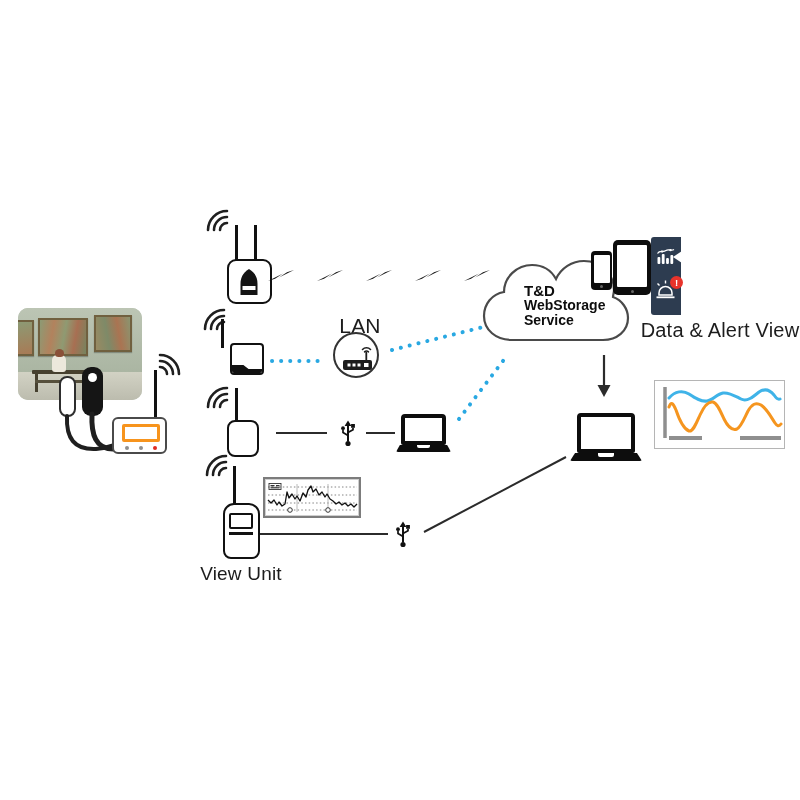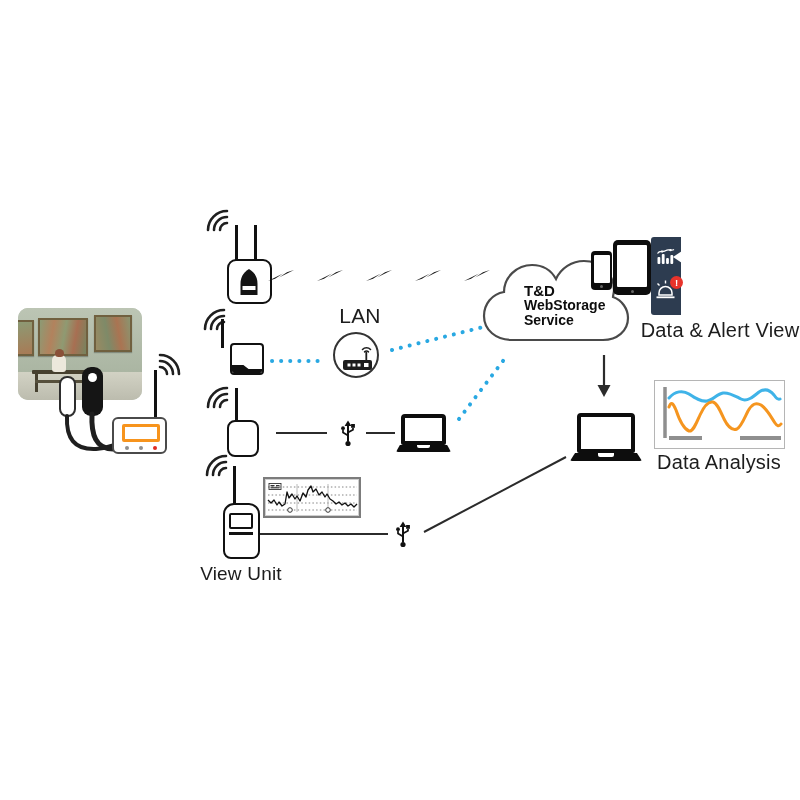--- a/index.html
+++ b/index.html
@@ -170,21 +170,21 @@
     <path class="st" d="M24,11 A13,13 0 0 0 11,24" stroke-width="2.6"></path>
     <path class="st" d="M24,5 A19,19 0 0 0 5,24" stroke-width="2.6"></path>
   </svg>
   <div class="abs antenna" style="left:221px;top:319px;height:29px"></div>
   <div class="abs unit-body u2">
     <svg class="abs" style="left:0;bottom:0;width:100%;height:10px" viewBox="0 0 29 10" preserveAspectRatio="none">
       <polygon points="0,2 11,2 16,6 29,6 29,10 0,10" fill="#111"></polygon>
     </svg>
   </div>
 
-  <div class="label" style="left:320px;top:304px;width:80px;font-size:21px">LAN</div>
+  <div class="label" style="left:320px;top:314px;width:80px;font-size:21px">LAN</div>
   <div class="abs router">
     <svg width="42" height="42" viewBox="0 0 42 42" style="margin:2px">
       <rect x="6" y="24" width="29" height="10" rx="2" fill="#1d1d1d"></rect>
       <rect x="10.5" y="27.5" width="3" height="3" fill="#fff"></rect>
       <rect x="15.5" y="27.5" width="3" height="3" fill="#fff"></rect>
       <rect x="20.5" y="27.5" width="3" height="3" fill="#fff"></rect>
       <rect x="27" y="27" width="4.5" height="4" fill="#fff"></rect>
       <rect x="28.4" y="16" width="1.8" height="8" fill="#1d1d1d"></rect>
       <path class="st" d="M25.5,13.5 A5.5,5.5 0 0 1 33.5,13.5" stroke-width="1.6"></path>
       <path class="st" d="M27.6,15.8 A2.6,2.6 0 0 1 31.4,15.8" stroke-width="1.6"></path>
@@ -322,15 +322,14 @@
 
   <div class="abs analysis-panel">
     <svg width="128" height="66" viewBox="0 0 128 66">
       <line x1="10" y1="6" x2="10" y2="57" stroke="#8f8f8f" stroke-width="3.5"></line>
       <rect x="14" y="55" width="33" height="4" fill="#8f8f8f"></rect>
       <rect x="85" y="55" width="41" height="4" fill="#8f8f8f"></rect>
       <path d="M14,17 C20,10 28,9 34,13 C40,17 46,21 52,20 C58,19 62,13 68,12 C74,11 80,15 86,18 C92,21 98,16 104,11 C110,7 115,9 119,14 C121,17 123,19 125,18" fill="none" stroke="var(--chart-blue)" stroke-width="3" stroke-linecap="round"></path>
       <path d="M14,26 C16,20 18,22 21,29 C25,41 29,48 34,50 C38,51 41,43 45,34 C49,25 53,20 58,21 C62,22 65,29 69,38 C73,46 77,50 82,48 C86,46 89,38 93,30 C97,23 101,21 106,24 C112,28 116,36 120,42 C122,45 124,46 126,43" fill="none" stroke="var(--chart-orange)" stroke-width="3" stroke-linecap="round"></path>
     </svg>
   </div>
-  <div class="label" style="left:639px;top:451px;width:160px">Data Analysis</div>
 
 </div>
 
 </body></html>

